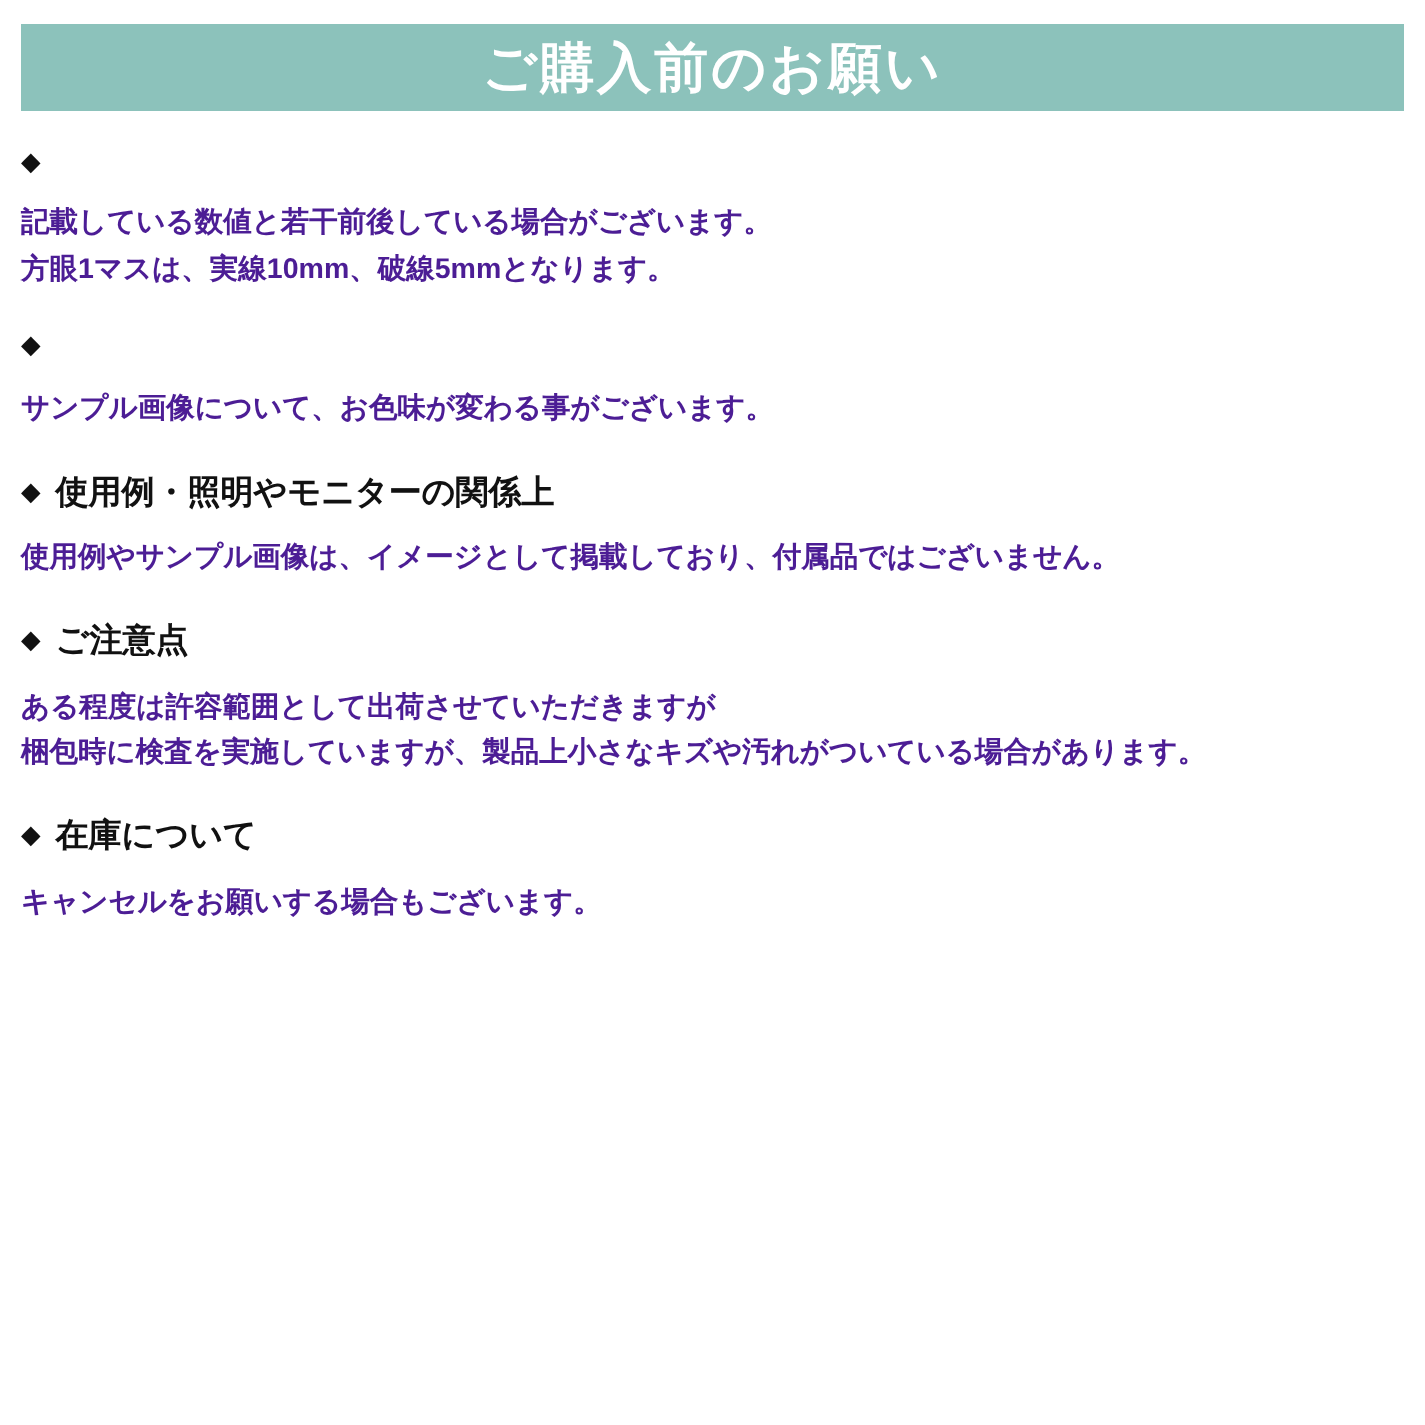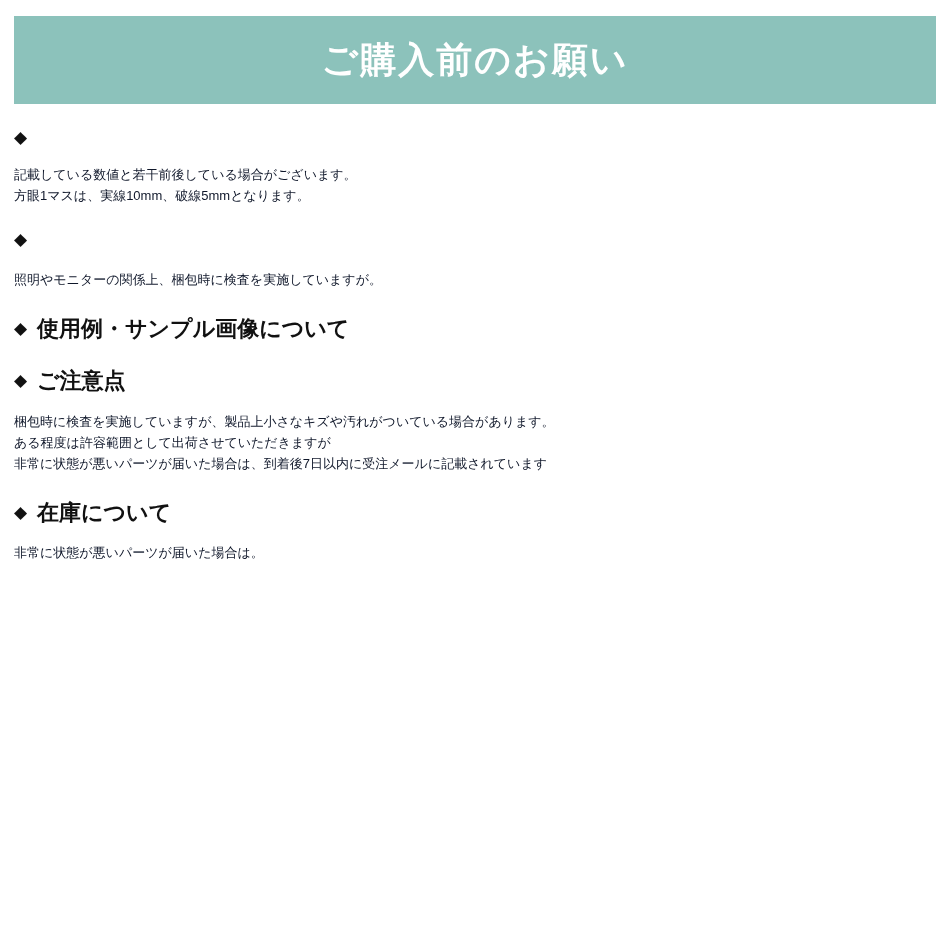--- a/index.html
+++ b/index.html
@@ -17,21 +17,21 @@
   .page {
     width: 950px;
     height: 950px;
     box-sizing: border-box;
     padding: 0;
     position: relative;
   }
   .banner {
     margin: 16px 14px 0 14px;
     background: #8cc2bb;
-    height: 88px;
+    height: 58px;
     display: flex;
     align-items: center;
     justify-content: center;
   }
   .banner-title {
     color: #ffffff;
     font-size: 36px;
     font-weight: bold;
     letter-spacing: 2px;
     line-height: 1;
@@ -56,23 +56,24 @@
     line-height: 1.2;
   }
   .diamond {
     font-size: 17px;
     margin-right: 10px;
     color: #111111;
     position: relative;
     top: -2px;
   }
   .sec-body {
-    font-size: 13px;
+    font-size: 19px;
     line-height: 1.62;
-    color: #0f172a;
+    color: #4c1d95;
+    font-weight: bold;
   }
   .sec-body p {
     margin: 0;
   }
   
   .section.size .sec-body { margin-top: -2px; }
 </style>
 </head>
 <body>
 
@@ -92,47 +93,49 @@
         <p>記載している数値と若干前後している場合がございます。</p>
         <p>方眼1マスは、実線10mm、破線5mmとなります。</p>
       </div>
     </div>
 
     <div class="section">
       <div class="sec-head">
         <span class="diamond">◆</span>
       </div>
       <div class="sec-body">
-        <p>照明やモニターの関係上、梱包時に検査を実施していますが。</p>
+        <p>サンプル画像について、お色味が変わる事がございます。</p>
       </div>
     </div>
 
     <div class="section">
       <div class="sec-head">
         <span class="diamond">◆</span>
-        <span>使用例・サンプル画像について</span>
+        <span>使用例・照明やモニターの関係上</span>
+      </div>
+      <div class="sec-body">
+        <p>使用例やサンプル画像は、イメージとして掲載しており、付属品ではございません。</p>
       </div>
     </div>
 
     <div class="section">
       <div class="sec-head">
         <span class="diamond">◆</span>
         <span>ご注意点</span>
       </div>
       <div class="sec-body">
+        <p>ある程度は許容範囲として出荷させていただきますが</p>
         <p>梱包時に検査を実施していますが、製品上小さなキズや汚れがついている場合があります。</p>
-        <p>ある程度は許容範囲として出荷させていただきますが</p>
-        <p>非常に状態が悪いパーツが届いた場合は、到着後7日以内に受注メールに記載されています</p>
       </div>
     </div>
 
     <div class="section">
       <div class="sec-head">
         <span class="diamond">◆</span>
         <span>在庫について</span>
       </div>
       <div class="sec-body">
-        <p>非常に状態が悪いパーツが届いた場合は。</p>
+        <p>キャンセルをお願いする場合もございます。</p>
       </div>
     </div>
 
   </div>
 </div>
 
 </body></html>

